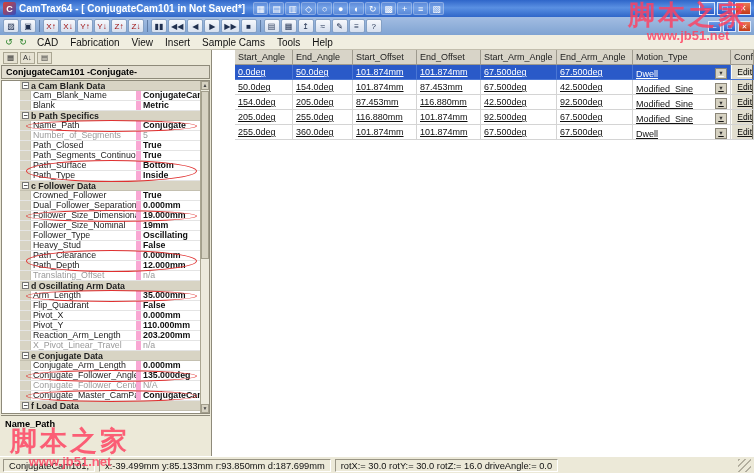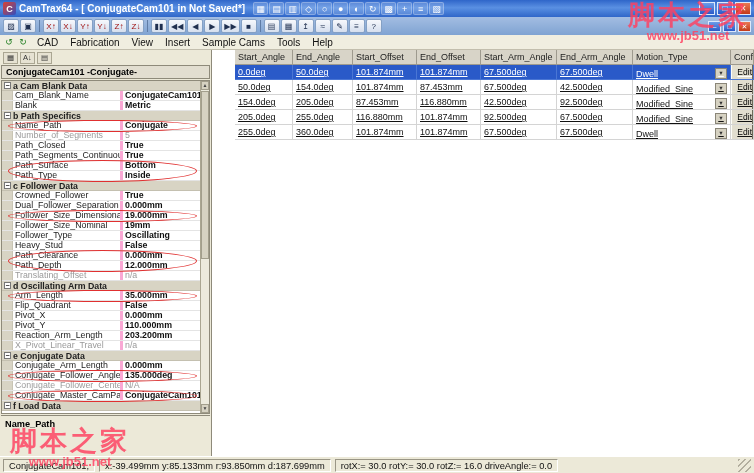--- a/index.html
+++ b/index.html
@@ -30,27 +30,27 @@
   .menu-item { padding:0 6px; }
 
   
   .main { display:flex; height:406px; }
 
   .left-panel { width:212px; flex:0 0 212px; background:#ece9d8; border-right:1px solid #8e8a7a; display:flex; flex-direction:column; }
   .pp-toolbar { height:15px; display:flex; gap:2px; padding:1px 3px; align-items:center; }
   .pp-tool { width:15px; height:12px; font-size:7.5px; background:#e6e2d2; border:1px solid #aaa692; display:flex; align-items:center; justify-content:center; color:#333; }
   .pp-header { height:14px; margin:0 1px; background:#e2ded0; border:1px solid #8e8a7a; font-size:9px; font-weight:bold; display:flex; align-items:center; padding:0 4px; overflow:hidden; white-space:nowrap; }
   .pgrid { flex:1; margin:1px; background:#fff; border:1px solid #8e8a7a; display:flex; overflow:hidden; }
-  .pgrid-rows { flex:1; overflow:hidden; }
+  .pgrid-rows { flex:1; overflow:hidden;margin-left:18px; }
   .sec { display:flex; align-items:center; height:10px; background:#d8d4c4; border-bottom:1px solid #c4c0b0; font-size:8.8px; font-weight:bold; color:#222; }
   .mbox { width:7px; height:7px; border:1px solid #777; background:#fff; font-size:7px; line-height:5px; text-align:center; margin:0 2px; flex:0 0 auto; }
   .sec-t { white-space:nowrap; overflow:hidden; }
   .prow { display:flex; height:10px; font-size:8.8px; line-height:9px; border-bottom:1px solid #e4e4e4; align-items:center; }
   .ind { width:11px; align-self:stretch; background:#d8d4c4; border-right:1px solid #c8c4b4; flex:0 0 auto; }
-  .pname { width:110px; flex:0 0 110px; padding:0 2px; border-right:3px solid #f9a8d4; white-space:nowrap; overflow:hidden; color:#222; }
+  .pname { width:110px; flex:0 0 110px; padding:0 2px; border-right:5px solid #f9a8d4; white-space:nowrap; overflow:hidden; color:#222; }
   .pval { flex:1; padding:0 2px; font-weight:bold; white-space:nowrap; overflow:hidden; color:#111; }
   .prow.dim .pname, .prow.dim .pval { color:#9a9a9a; font-weight:normal; }
   .circle-wrap { position:relative; }
   .circle-wrap::after { content:""; position:absolute; left:6px; right:3px; top:-1px; bottom:-1px; border:1.6px solid #e03030; border-radius:50%; pointer-events:none; }
   .vscroll { width:9px; flex:0 0 9px; background:#eceadd; border-left:1px solid #aaa692; display:flex; flex-direction:column; }
   .vs-btn { height:9px; background:#d6d2c2; border:1px solid #a29e8c; font-size:5px; line-height:7px; text-align:center; color:#444; }
   .vs-thumb { height:168px; margin:1px 0; background:#d6d2c2; border:1px solid #a29e8c; }
   .vs-spacer { flex:1; }
   .pp-desc { height:40px; margin:0 1px 1px 1px; background:#ece9d8; border-top:1px solid #8e8a7a; padding:3px 4px; font-size:9px; }
   .pp-desc b { font-size:9.2px; }

